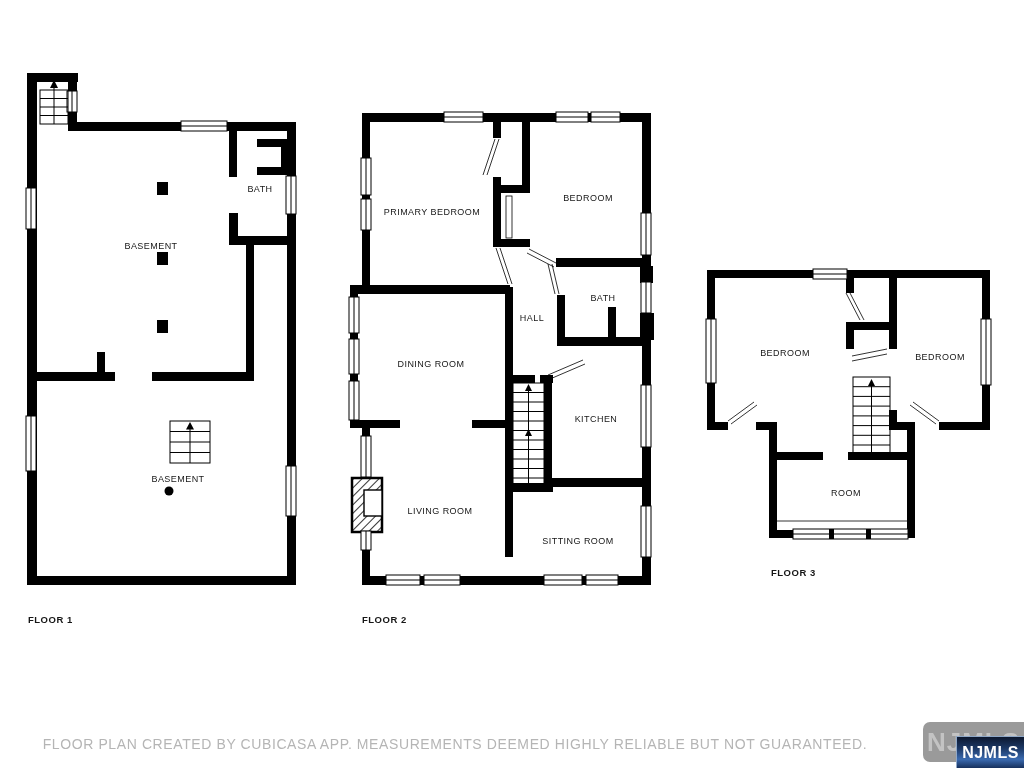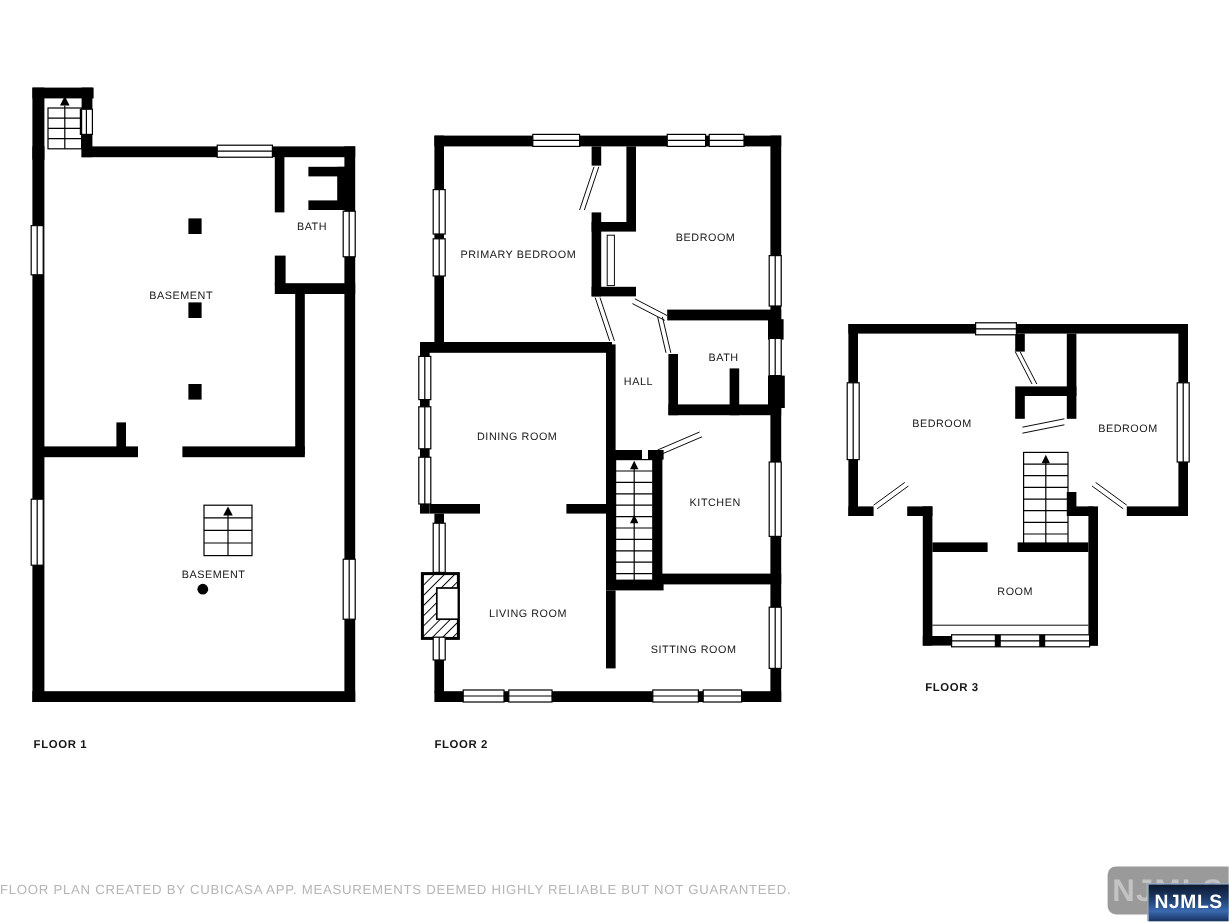--- a/index.html
+++ b/index.html
@@ -16,22 +16,22 @@
     font-family:"Liberation Sans", sans-serif;
     font-size:9.5px;font-weight:bold;letter-spacing:.5px;fill:#161616;text-anchor:start;
   }
   .wall{fill:#000000;}
   .win{fill:#ffffff;stroke:#000000;stroke-width:1;}
   .winline{stroke:#000000;stroke-width:1;}
   .stair-line{stroke:#000000;stroke-width:1;fill:none;}
   .thin{stroke:#000000;stroke-width:0.8;fill:none;}
   .arrow{fill:#000000;}
   #disclaimer{
-    position:absolute;left:0;top:736px;width:910px;
-    color:#b5b5b5;font-size:11px;letter-spacing:.6px;white-space:nowrap;
+    position:absolute;left:0;top:736px;width:910px;text-align:center;
+    color:#b5b5b5;font-size:14px;letter-spacing:.6px;white-space:nowrap;
   }
   #njmls-badge{
     position:absolute;right:0;top:722px;width:101px;height:40px;
     background:#9a9a9a;border-radius:7px 0 0 7px;
     display:flex;align-items:center;justify-content:center;
     color:#c3c3c3;font-weight:bold;font-size:26px;letter-spacing:1px;
     overflow:hidden;
   }
   #njmls-overlay{
     position:absolute;right:0;bottom:0;width:67px;height:31px;

